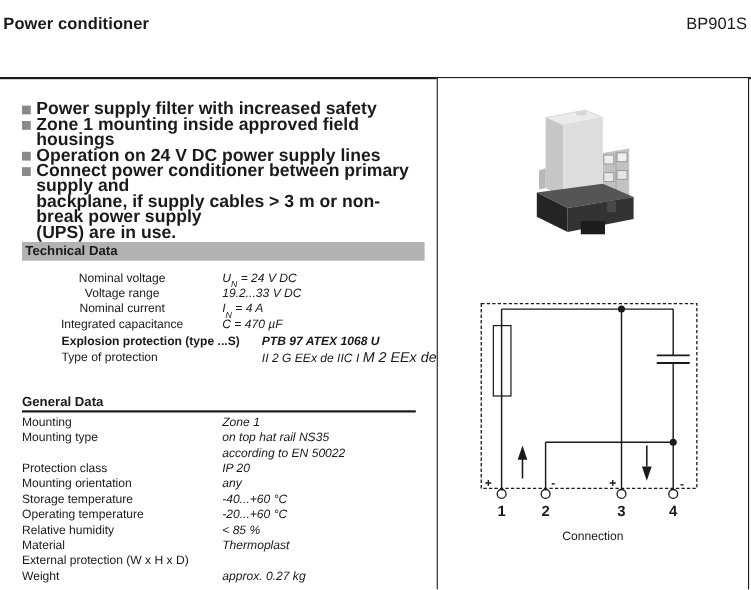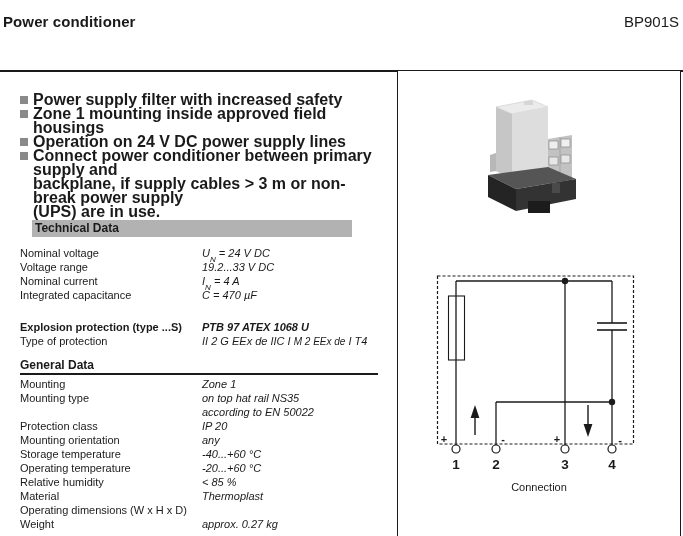--- a/index.html
+++ b/index.html
@@ -10,32 +10,32 @@
   }
   .page-title{position:absolute;left:3px;top:13px;font-size:15px;font-weight:bold;letter-spacing:.1px;}
   .model{position:absolute;right:4px;top:13px;font-size:15px;font-weight:normal;}
   .hrule{position:absolute;left:0;top:70px;width:683px;height:2px;background:#1a1a1a;}
 
   .features{position:absolute;left:20px;top:93px;width:360px;}
   .feature{display:flex;font-weight:bold;font-size:16px;line-height:14px;}
   .bullet{flex:0 0 8px;width:8px;height:8px;background:#8a8a8a;margin:3px 5px 0 0;}
   .feature .txt{white-space:pre-line;}
 
-  .secbar{position:absolute;left:32px;top:220px;width:320px;height:17px;background:#b2b2b2;
+  .secbar{position:absolute;left:20px;top:220px;width:366px;height:17px;background:#b2b2b2;
     font-weight:bold;font-size:12px;line-height:17px;padding-left:3px;box-sizing:border-box;}
 
   .tbl{position:absolute;left:20px;width:374px;font-size:11px;line-height:14px;}
   .tbl .row{display:flex;}
   .tbl .lbl{flex:0 0 auto;min-width:182px;white-space:nowrap;}
   .tbl .val{white-space:nowrap;font-style:italic;}
-  #tech-table{top:246px;}
-  #explosion-table{top:320px;}
+  #tech-table{top:246px;text-align:center;}
+  #explosion-table{top:304px;margin-left:36px;}
   .bold{font-weight:bold;}
   sub{font-size:8px;line-height:0;position:relative;top:2px;}
-  .small-inline{font-size:10px;}
+  .small-inline{font-size:13px;}
 
   #general-heading{position:absolute;left:20px;top:358px;width:358px;height:15px;
     font-size:12px;font-weight:bold;line-height:15px;border-bottom:2px solid #1a1a1a;}
   #general-table{top:377px;}
 
   .right-panel{position:absolute;left:397px;top:70px;width:284px;height:466px;
     border:1.5px solid #1a1a1a;border-bottom:none;box-sizing:border-box;background:#fff;}
   .photo{position:absolute;left:88px;top:24px;}
   .circuit{position:absolute;left:0;top:188px;}
   .circuit text{font-family:"Liberation Sans","DejaVu Sans",sans-serif;fill:#1a1a1a;}
@@ -136,21 +136,21 @@
   </div>
   <div class="row">
     <span class="lbl">Relative humidity</span>
     <span class="val">&lt; 85 %</span>
   </div>
   <div class="row">
     <span class="lbl">Material</span>
     <span class="val">Thermoplast</span>
   </div>
   <div class="row">
-    <span class="lbl">Operating dimensions (W x H x D)</span>
+    <span class="lbl">External protection (W x H x D)</span>
   </div>
   <div class="row">
     <span class="lbl">Weight</span>
     <span class="val">approx. 0.27 kg</span>
   </div>
 </div>
 
 <div class="right-panel">
 
   <svg class="photo" width="94" height="132" viewBox="0 0 94 132">

